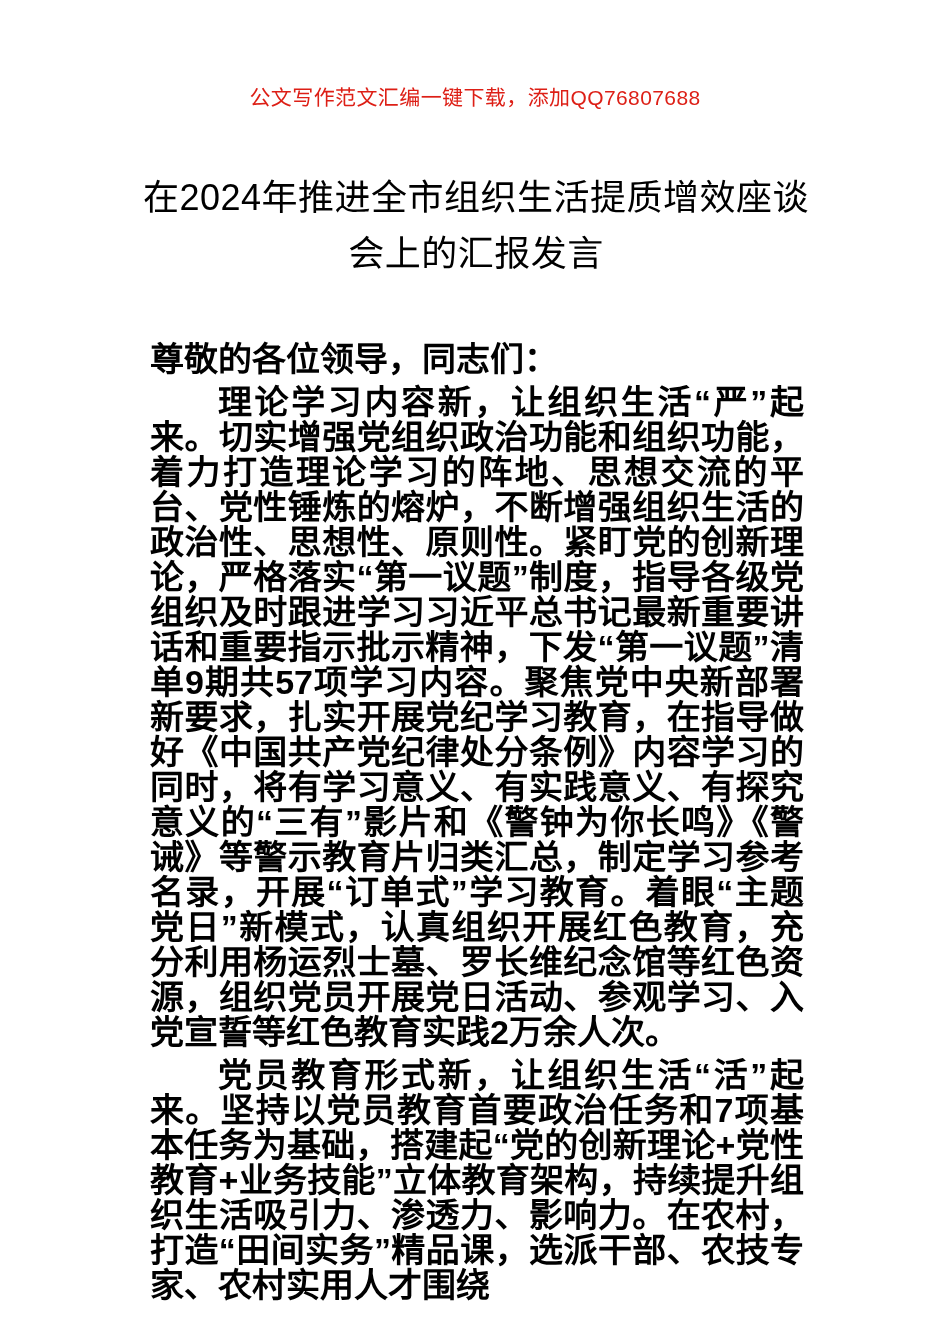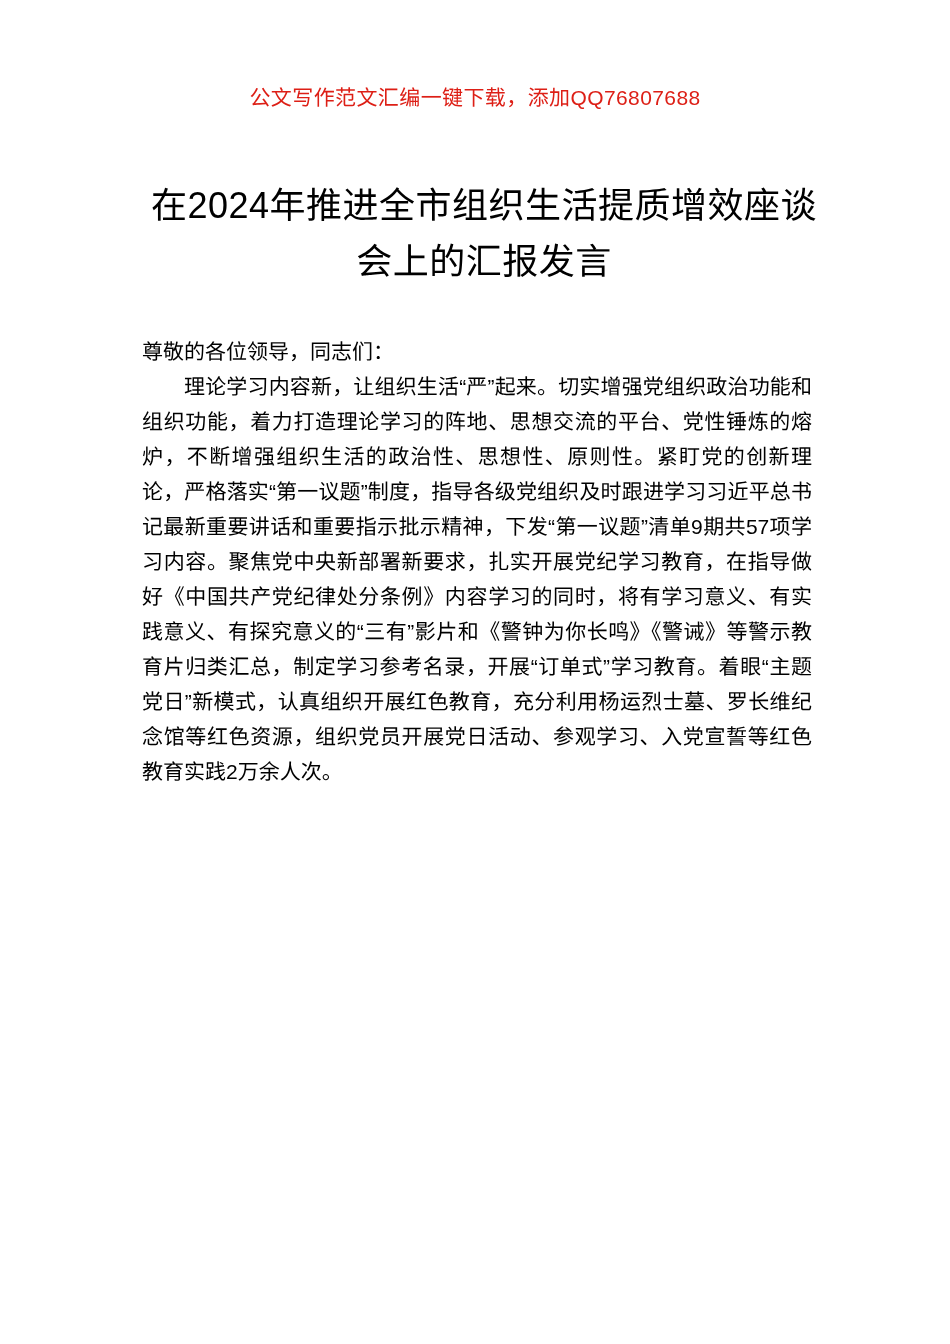--- a/index.html
+++ b/index.html
@@ -45,42 +45,43 @@
   .doc-title {
     position: absolute;
     top: 170px;
     left: 142px;
     width: 668px;
     text-align: center;
     font-size: 36px;
     line-height: 56px;
     font-weight: normal;
     letter-spacing: 0.5px;
-    margin: 8px;
+    margin: 0;
     font-family: "Liberation Sans", "DejaVu Sans", sans-serif;
   }
 
   
   .doc-body {
     position: absolute;
     top: 334px;
     left: 142px;
     width: 670px;
   }
 
   .para {
-    margin: 0;
-    font-size: 21px;
+    margin: 8px;
+    font-size: 34px;
     line-height: 35px;
     text-align: justify;
     text-justify: inter-ideograph;
     text-align-last: left;
     letter-spacing: 0px;
     word-break: break-all;
     font-family: "Liberation Sans", "DejaVu Sans", sans-serif;
+    font-weight: bold;
   }
 
   .para.indent {
     text-indent: 2em;
   }
 
   .salutation {
     text-indent: 0;
   }
 </style>
@@ -93,16 +94,17 @@
 
   <h1 class="doc-title">在2024年推进全市组织生活提质增效座谈会上的汇报发言</h1>
 
   <div class="doc-body">
 
     <p class="para salutation">尊敬的各位领导，同志们：</p>
 
 
     <p class="para indent">理论学习内容新，让组织生活“严”起来。切实增强党组织政治功能和组织功能，着力打造理论学习的阵地、思想交流的平台、党性锤炼的熔炉，不断增强组织生活的政治性、思想性、原则性。紧盯党的创新理论，严格落实“第一议题”制度，指导各级党组织及时跟进学习习近平总书记最新重要讲话和重要指示批示精神，下发“第一议题”清单9期共57项学习内容。聚焦党中央新部署新要求，扎实开展党纪学习教育，在指导做好《中国共产党纪律处分条例》内容学习的同时，将有学习意义、有实践意义、有探究意义的“三有”影片和《警钟为你长鸣》《警诫》等警示教育片归类汇总，制定学习参考名录，开展“订单式”学习教育。着眼“主题党日”新模式，认真组织开展红色教育，充分利用杨运烈士墓、罗长维纪念馆等红色资源，组织党员开展党日活动、参观学习、入党宣誓等红色教育实践2万余人次。</p>
 
+    <p class="para indent">党员教育形式新，让组织生活“活”起来。坚持以党员教育首要政治任务和7项基本任务为基础，搭建起“党的创新理论+党性教育+业务技能”立体教育架构，持续提升组织生活吸引力、渗透力、影响力。在农村，打造“田间实务”精品课，选派干部、农技专家、农村实用人才围绕</p>
 
   </div>
 
 </div>
 
 </body></html>

